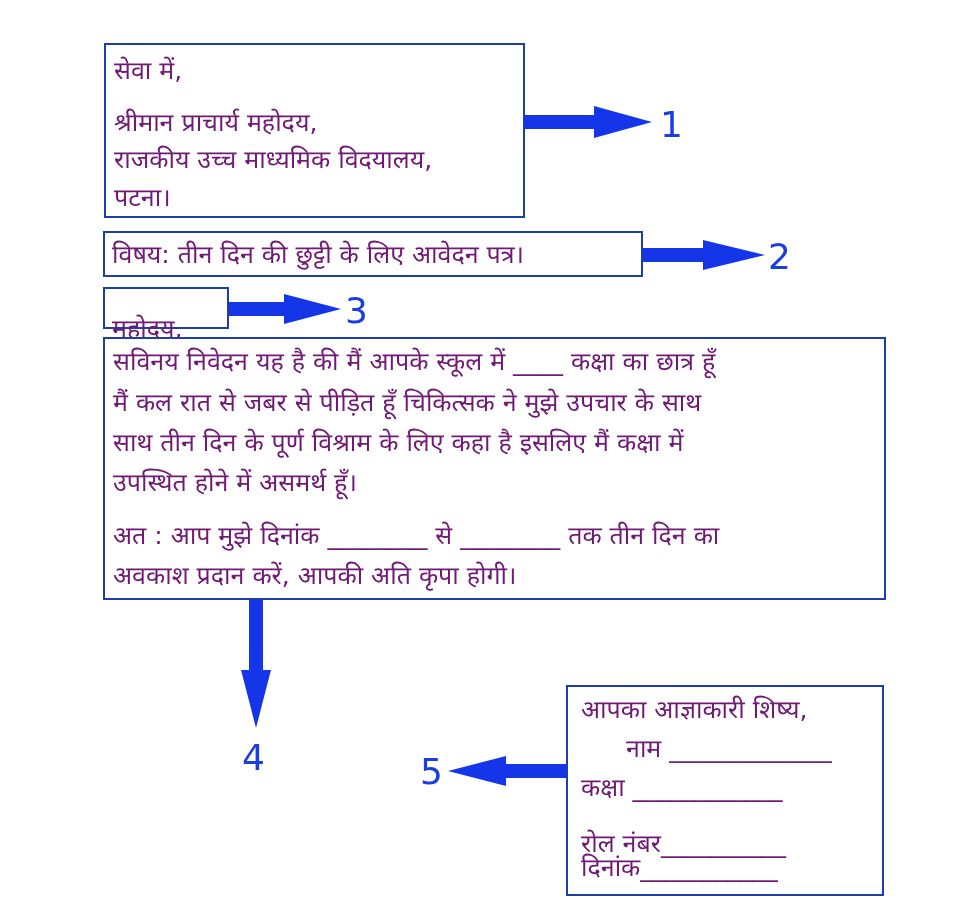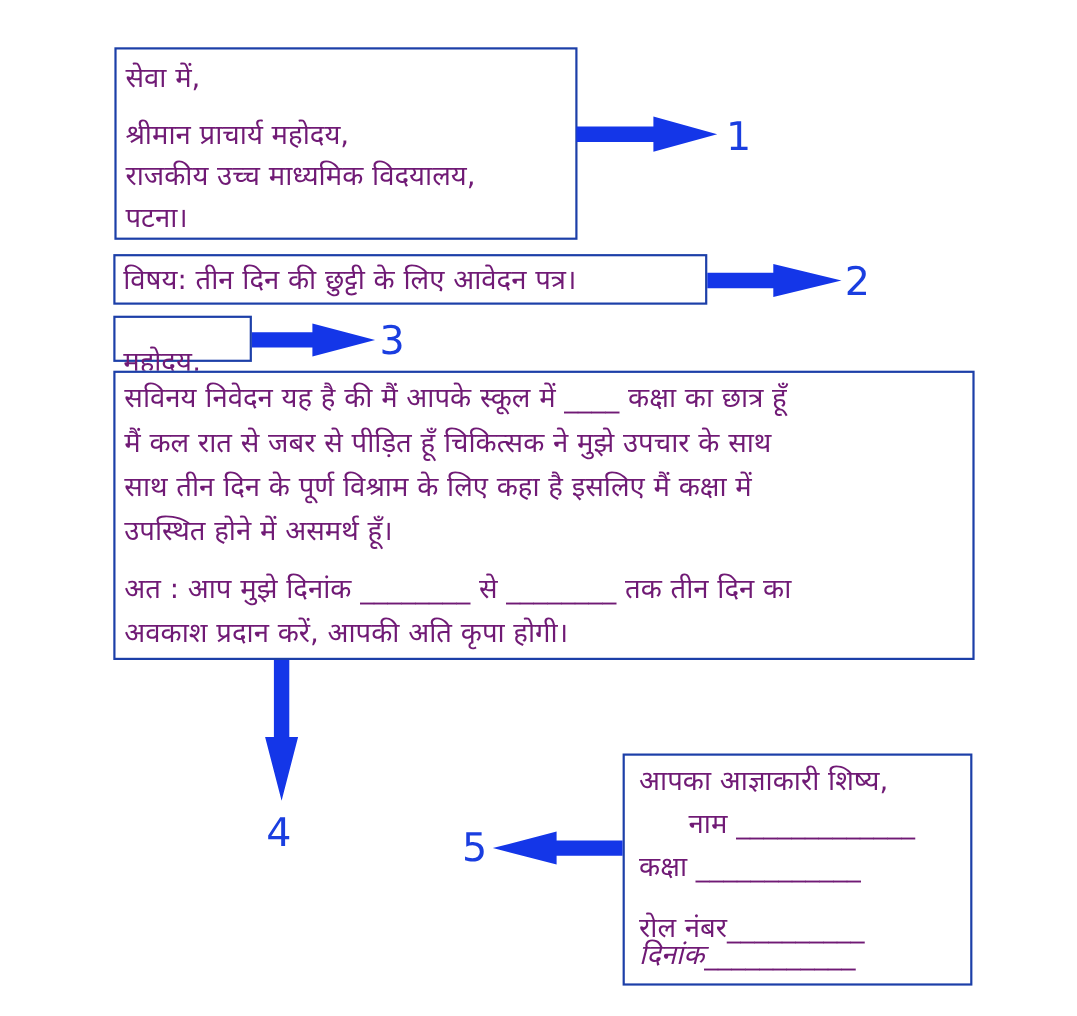--- a/index.html
+++ b/index.html
@@ -86,18 +86,18 @@
   <polygon points="8,0 22,0 22,70 30,70 15,128 0,70 8,70" fill="#1436e8"></polygon>
 </svg>
 <div class="num" style="left:242px; top:738px;">4</div>
 
 <div class="box" style="left:566px; top:685px; width:318px; height:211px;">
 </div>
 <div class="line" style="left:581px; top:695px;">आपका आज्ञाकारी शिष्य,</div>
 <div class="line" style="left:581px; top:734px;margin-left:45px;">नाम _____________</div>
 <div class="line" style="left:581px; top:773px;text-align:right;">कक्षा ____________</div>
 <div class="line" style="left:581px; top:813px;margin-top:16px;">रोल नंबर__________</div>
-<div class="line" style="left:581px; top:853px;font-style:italic;">दिनांक___________</div>
+<div class="line" style="left:581px; top:853px;">दिनांक___________</div>
 
 <svg class="arrow" style="left:448px; top:756px;" width="118" height="30" viewBox="0 0 118 30">
   <polygon points="118,8 58,8 58,0 0,15 58,30 58,22 118,22" fill="#1436e8"></polygon>
 </svg>
 <div class="num" style="left:420px; top:752px;">5</div>
 
 </body></html>

